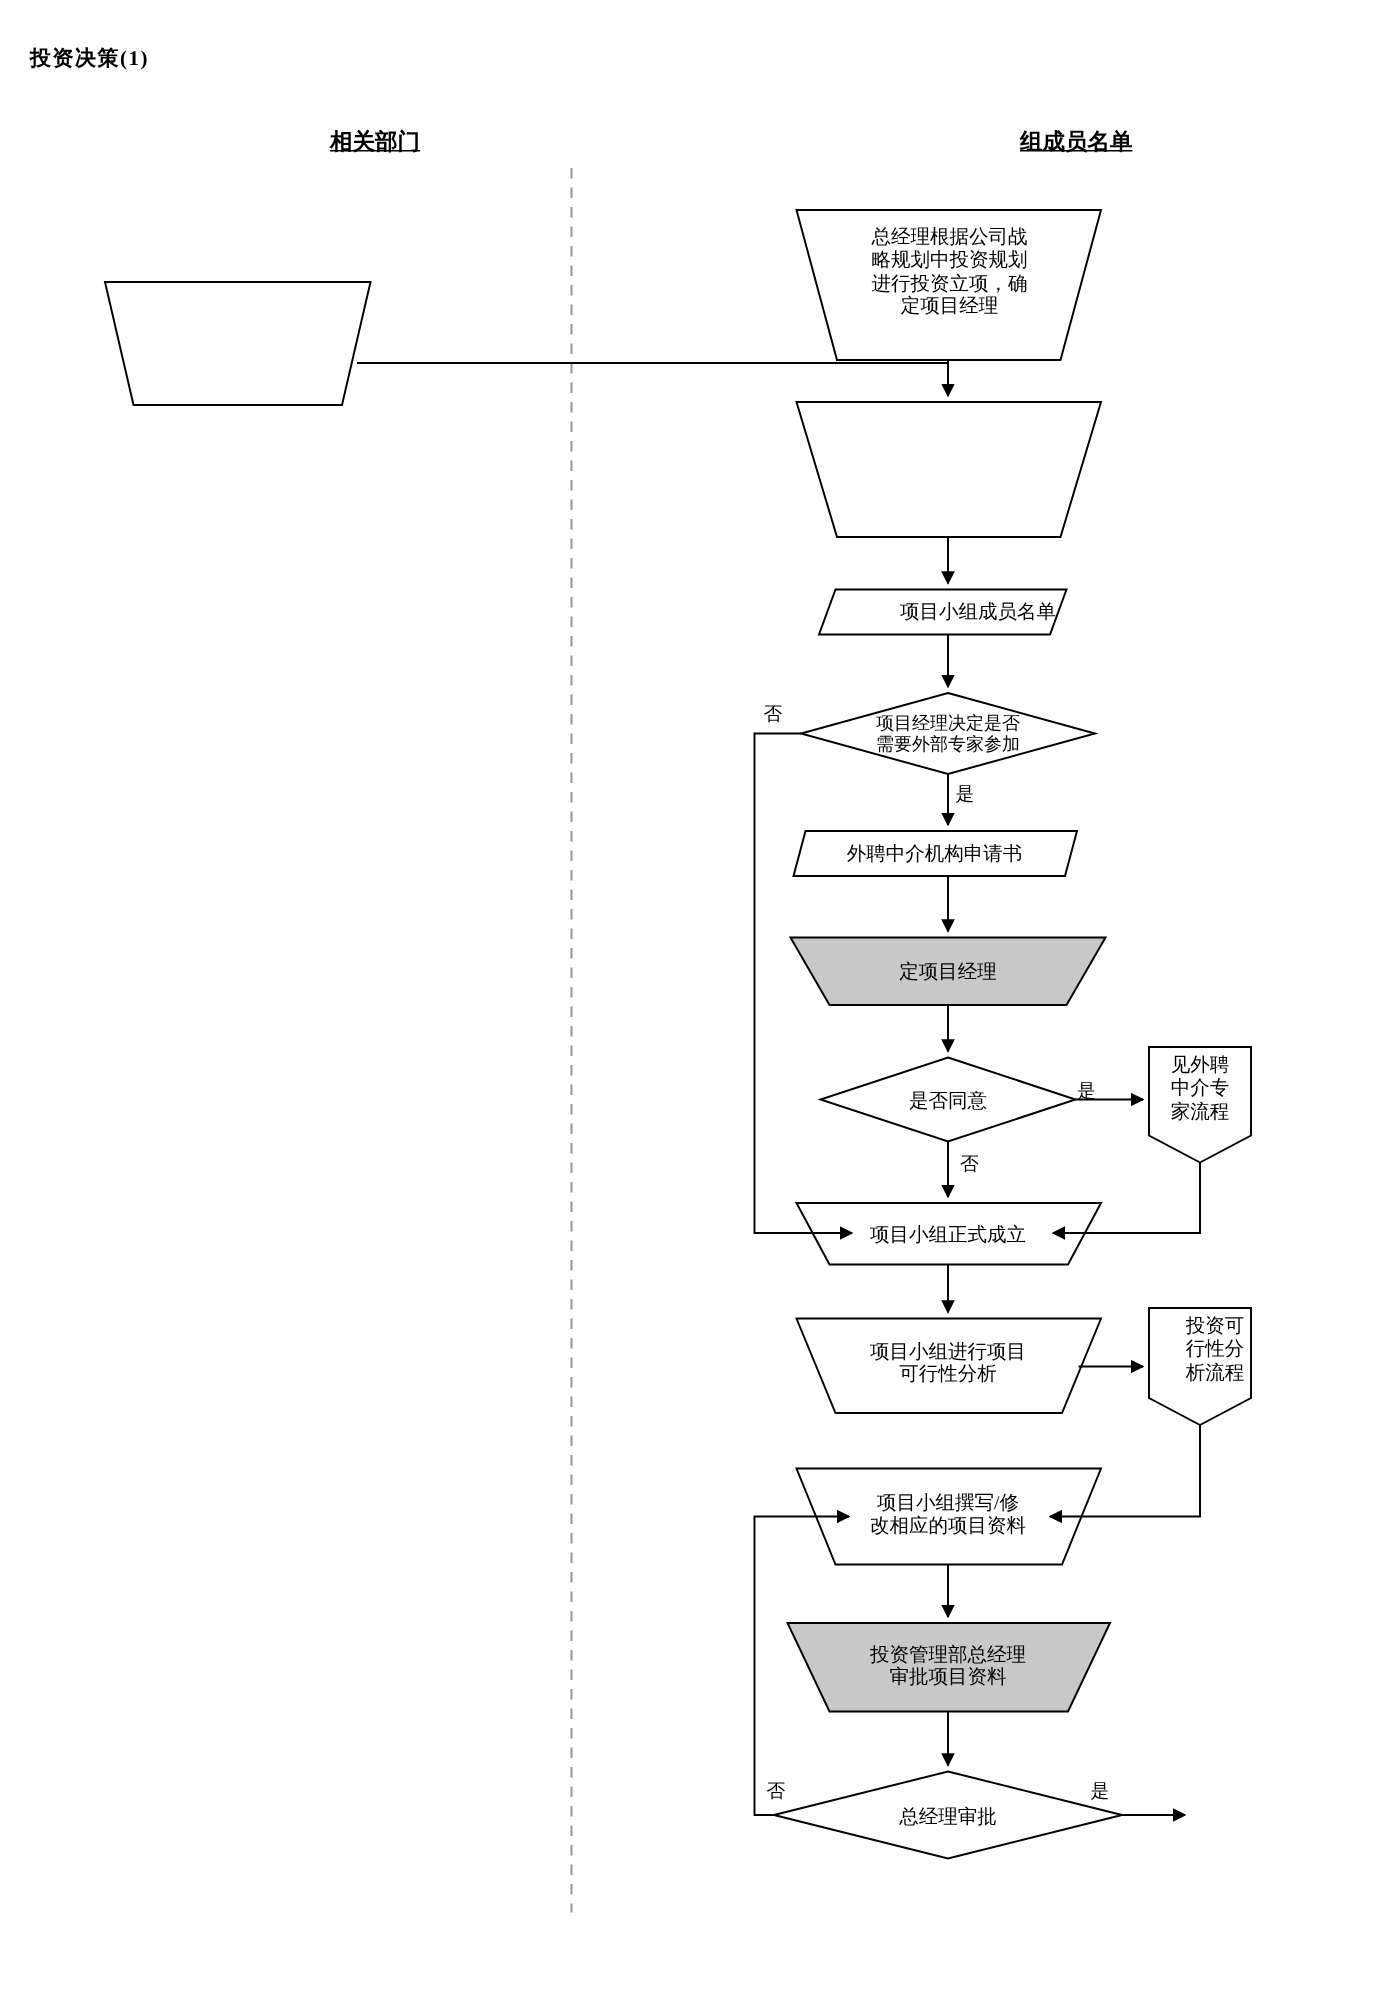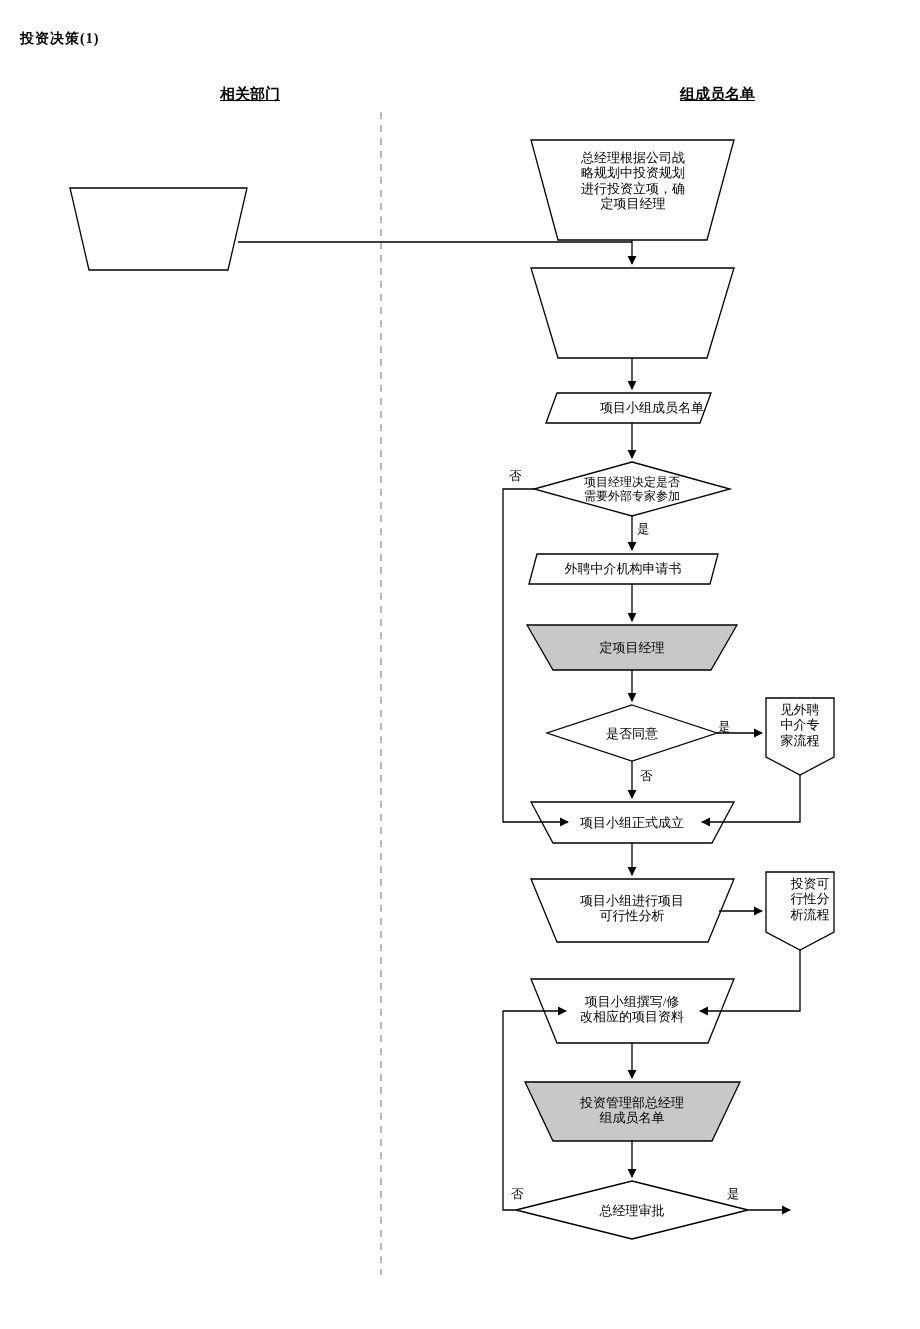--- a/index.html
+++ b/index.html
@@ -178,21 +178,21 @@
 可行性分析</div>
 
   <div class="lbl node-text" style="left:768px; top:876px; width:84px;">投资可
 行性分
 析流程</div>
 
   <div class="lbl node-text" style="left:552px; top:994px; width:160px;">项目小组撰写/修
 改相应的项目资料</div>
 
   <div class="lbl node-text" style="left:552px; top:1095px; width:160px;">投资管理部总经理
-组成员名单</div>
+审批项目资料</div>
 
   <div class="lbl node-text" style="left:552px; top:1203px; width:160px;">总经理审批</div>
 
   <div class="branch-lbl" style="left:509px; top:468px;">否</div>
 
   <div class="branch-lbl" style="left:637px; top:521px;">是</div>
 
   <div class="branch-lbl" style="left:718px; top:719px;">是</div>
 
   <div class="branch-lbl" style="left:640px; top:768px;">否</div>

